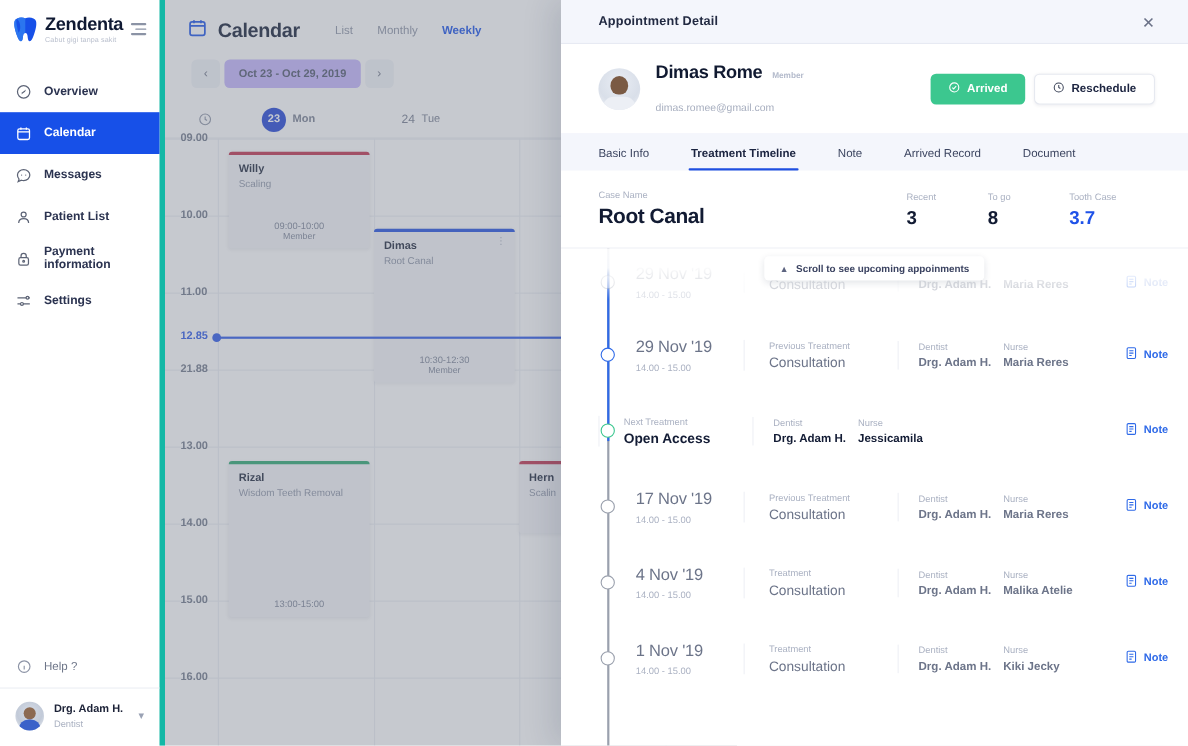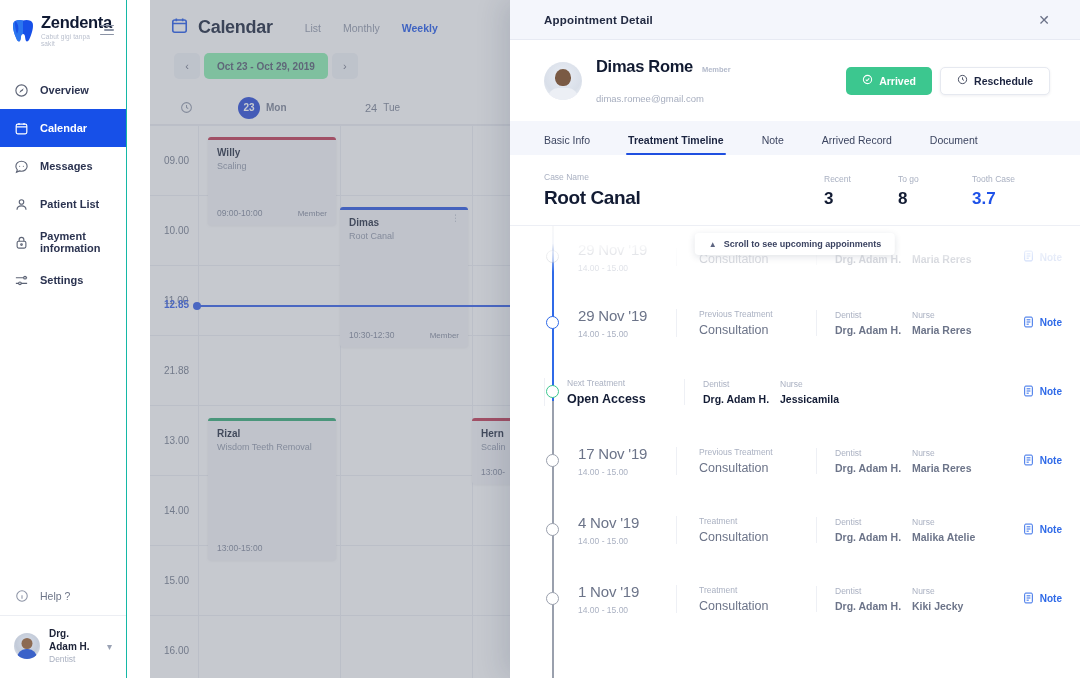--- a/index.html
+++ b/index.html
@@ -6,22 +6,22 @@
   html, body {
     width: 1080px; height: 678px;
     font-family: "Liberation Sans", sans-serif;
     background: #ffffff;
     overflow: hidden;
   }
   #app { position: relative; width: 1080px; height: 678px; }
 
   
   #sidebar {
-    position: absolute; left: 0; top: 0; width: 127px; height: 678px;
-    background: #ffffff; border-right: 1px solid #14b8a6;
+    position: absolute; left: 0; top: 0; width: 150px; height: 678px;
+    background: #ffffff; border-right: 5px solid #14b8a6;
     display: flex; flex-direction: column; z-index: 2;
   }
   .brand { display: flex; align-items: center; padding: 14px 10px 14px 12px; gap: 7px; }
   .brand-logo { width: 22px; height: 24px; flex: 0 0 auto; }
   .brand-text { flex: 1 1 auto; min-width: 0; }
   .brand-name {
     font-size: 16.5px; font-weight: 700; color: #101a33;
     letter-spacing: -0.3px; line-height: 1.05;
   }
   .brand-tagline { font-size: 6.5px; color: #b9bfcd; margin-top: 2px; letter-spacing: .1px; }
@@ -86,21 +86,21 @@
   .cal-view.active { color: #1750e8; font-weight: 700; }
 
   .cal-toolbar { padding: 0 0 12px 24px; display: flex; }
   .date-nav { display: flex; align-items: center; gap: 4px; }
   .date-btn {
     width: 26px; height: 26px; border-radius: 5px; background: #f2f4f8;
     display: flex; align-items: center; justify-content: center;
     color: #6d7485; font-size: 11px; cursor: pointer;
   }
   .date-label {
-    height: 26px; border-radius: 5px; background: #86efac; padding: 0 13px;
+    height: 26px; border-radius: 5px; background: #c4b5fd; padding: 0 13px;
     display: flex; align-items: center; font-size: 10px; font-weight: 700; color: #4e5straight; color:#4e566b;
     cursor: pointer;
   }
 
   .cal-daysrow {
     display: flex; align-items: center; height: 34px;
     border-bottom: 1px solid #ecedf2; padding-left: 12px;
   }
   .day-gutter { width: 48px; display: flex; align-items: center; justify-content: center; }
   .day-col { flex: 0 0 137px; display: flex; align-items: center; gap: 6px; justify-content: flex-start; padding-left: 28px; }
@@ -113,33 +113,33 @@
   .day-name { font-size: 10px; color: #767d90; font-weight: 700; }
   .day-name.muted { font-weight: 400; }
 
   .cal-grid { position: relative; height: 560px; }
   .hour-row {
     position: absolute; left: 0; right: 0; height: 70px;
     border-top: 1px solid #eceef3;
   }
   .hour-label {
     position: absolute; left: 14px; top: -7px;
-    font-size: 10px; color: #6f7789; font-weight: 400; width: 46px; margin-top: 36px;
+    font-size: 10px; color: #6f7789; font-weight: 700; width: 46px;
   }
   .vline { position: absolute; top: 0; bottom: 0; width: 1px; background: #eceef3; }
 
   .appt {
     position: absolute; background: #f4f5f8; border-radius: 3px;
     box-shadow: 0 1px 3px rgba(20,30,60,.08);
     padding: 8px 9px 7px 9px; display: flex; flex-direction: column;
   }
   .appt-bar { position: absolute; left: 0; right: 0; top: 0; height: 3px; border-radius: 3px 3px 0 0; }
   .appt-name { font-size: 10px; font-weight: 700; color: #1b2338; margin-top: 2px; }
   .appt-proc { font-size: 9px; color: #8d94a6; margin-top: 3px; }
-  .appt-foot { margin-top: auto; display: flex; justify-content: space-between; align-items: center; }
+  .appt-foot { margin-top: auto; display: flex; justify-content: space-between; align-items: center; flex-direction: column; }
   .appt-time { font-size: 8.5px; color: #7e8598; }
   .appt-tag { font-size: 8px; color: #7e8598; }
   .appt-dots { position: absolute; right: 8px; top: 9px; color: #aeb4c2; font-size: 9px; line-height: .6; }
 
   .nowline { position: absolute; left: 48px; right: 0; height: 1.5px; background: #2a56e8; }
   .nowline::before {
     content:""; position: absolute; left: -5px; top: -3.5px;
     width: 8px; height: 8px; border-radius: 50%; background: #2a56e8;
   }
   .now-label { position: absolute; left: 14px; font-size: 10px; font-weight: 700; color: #2a56e8; }

